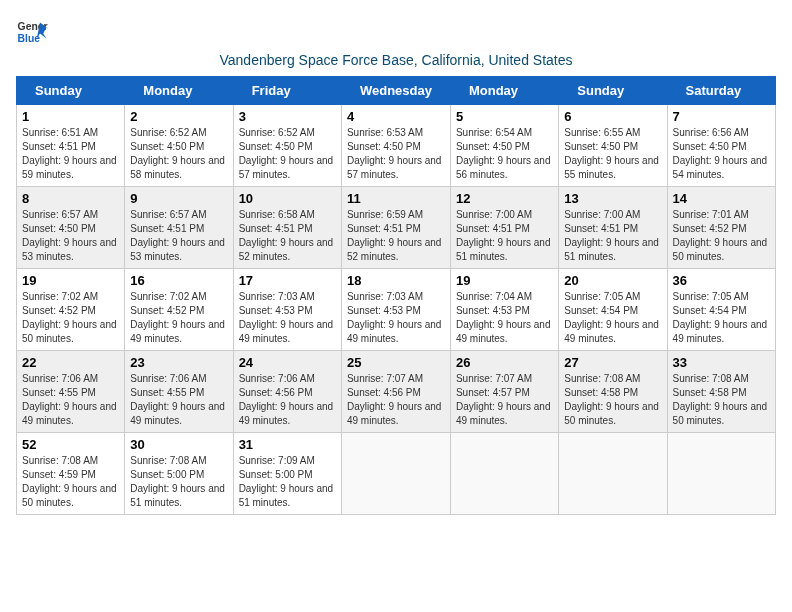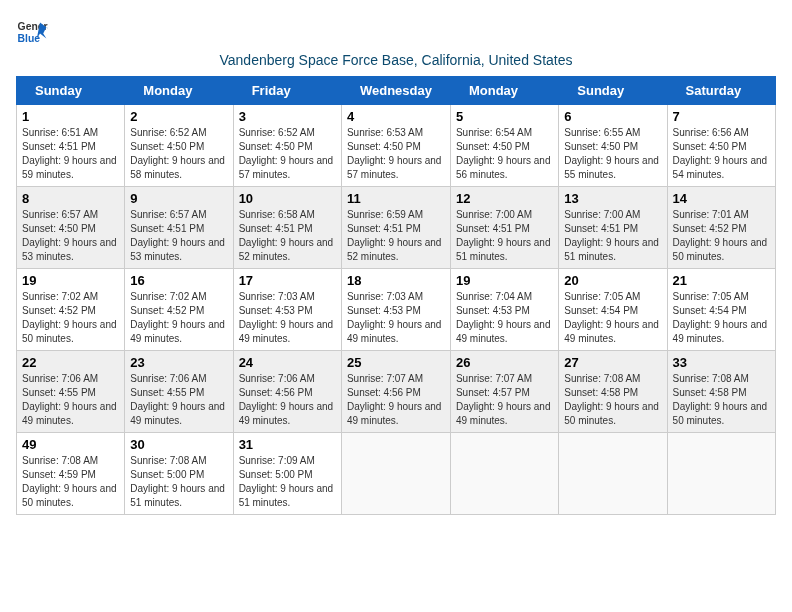--- a/index.html
+++ b/index.html
@@ -190,21 +190,21 @@
       </td>
         <td>
         <span class="day-num">19</span>
         <span class="day-info">Sunrise: 7:04 AM<br>Sunset: 4:53 PM<br>Daylight: 9 hours and 49 minutes.</span>
       </td>
         <td>
         <span class="day-num">20</span>
         <span class="day-info">Sunrise: 7:05 AM<br>Sunset: 4:54 PM<br>Daylight: 9 hours and 49 minutes.</span>
       </td>
         <td>
-        <span class="day-num">21</span>
+        <span class="day-num">36</span>
         <span class="day-info">Sunrise: 7:05 AM<br>Sunset: 4:54 PM<br>Daylight: 9 hours and 49 minutes.</span>
       </td>
       </tr>
       <tr>
         <td>
         <span class="day-num">22</span>
         <span class="day-info">Sunrise: 7:06 AM<br>Sunset: 4:55 PM<br>Daylight: 9 hours and 49 minutes.</span>
       </td>
         <td>
         <span class="day-num">23</span>
@@ -226,21 +226,21 @@
         <span class="day-num">27</span>
         <span class="day-info">Sunrise: 7:08 AM<br>Sunset: 4:58 PM<br>Daylight: 9 hours and 50 minutes.</span>
       </td>
         <td>
         <span class="day-num">33</span>
         <span class="day-info">Sunrise: 7:08 AM<br>Sunset: 4:58 PM<br>Daylight: 9 hours and 50 minutes.</span>
       </td>
       </tr>
       <tr>
         <td>
-        <span class="day-num">49</span>
+        <span class="day-num">52</span>
         <span class="day-info">Sunrise: 7:08 AM<br>Sunset: 4:59 PM<br>Daylight: 9 hours and 50 minutes.</span>
       </td>
         <td>
         <span class="day-num">30</span>
         <span class="day-info">Sunrise: 7:08 AM<br>Sunset: 5:00 PM<br>Daylight: 9 hours and 51 minutes.</span>
       </td>
         <td>
         <span class="day-num">31</span>
         <span class="day-info">Sunrise: 7:09 AM<br>Sunset: 5:00 PM<br>Daylight: 9 hours and 51 minutes.</span>
       </td>

